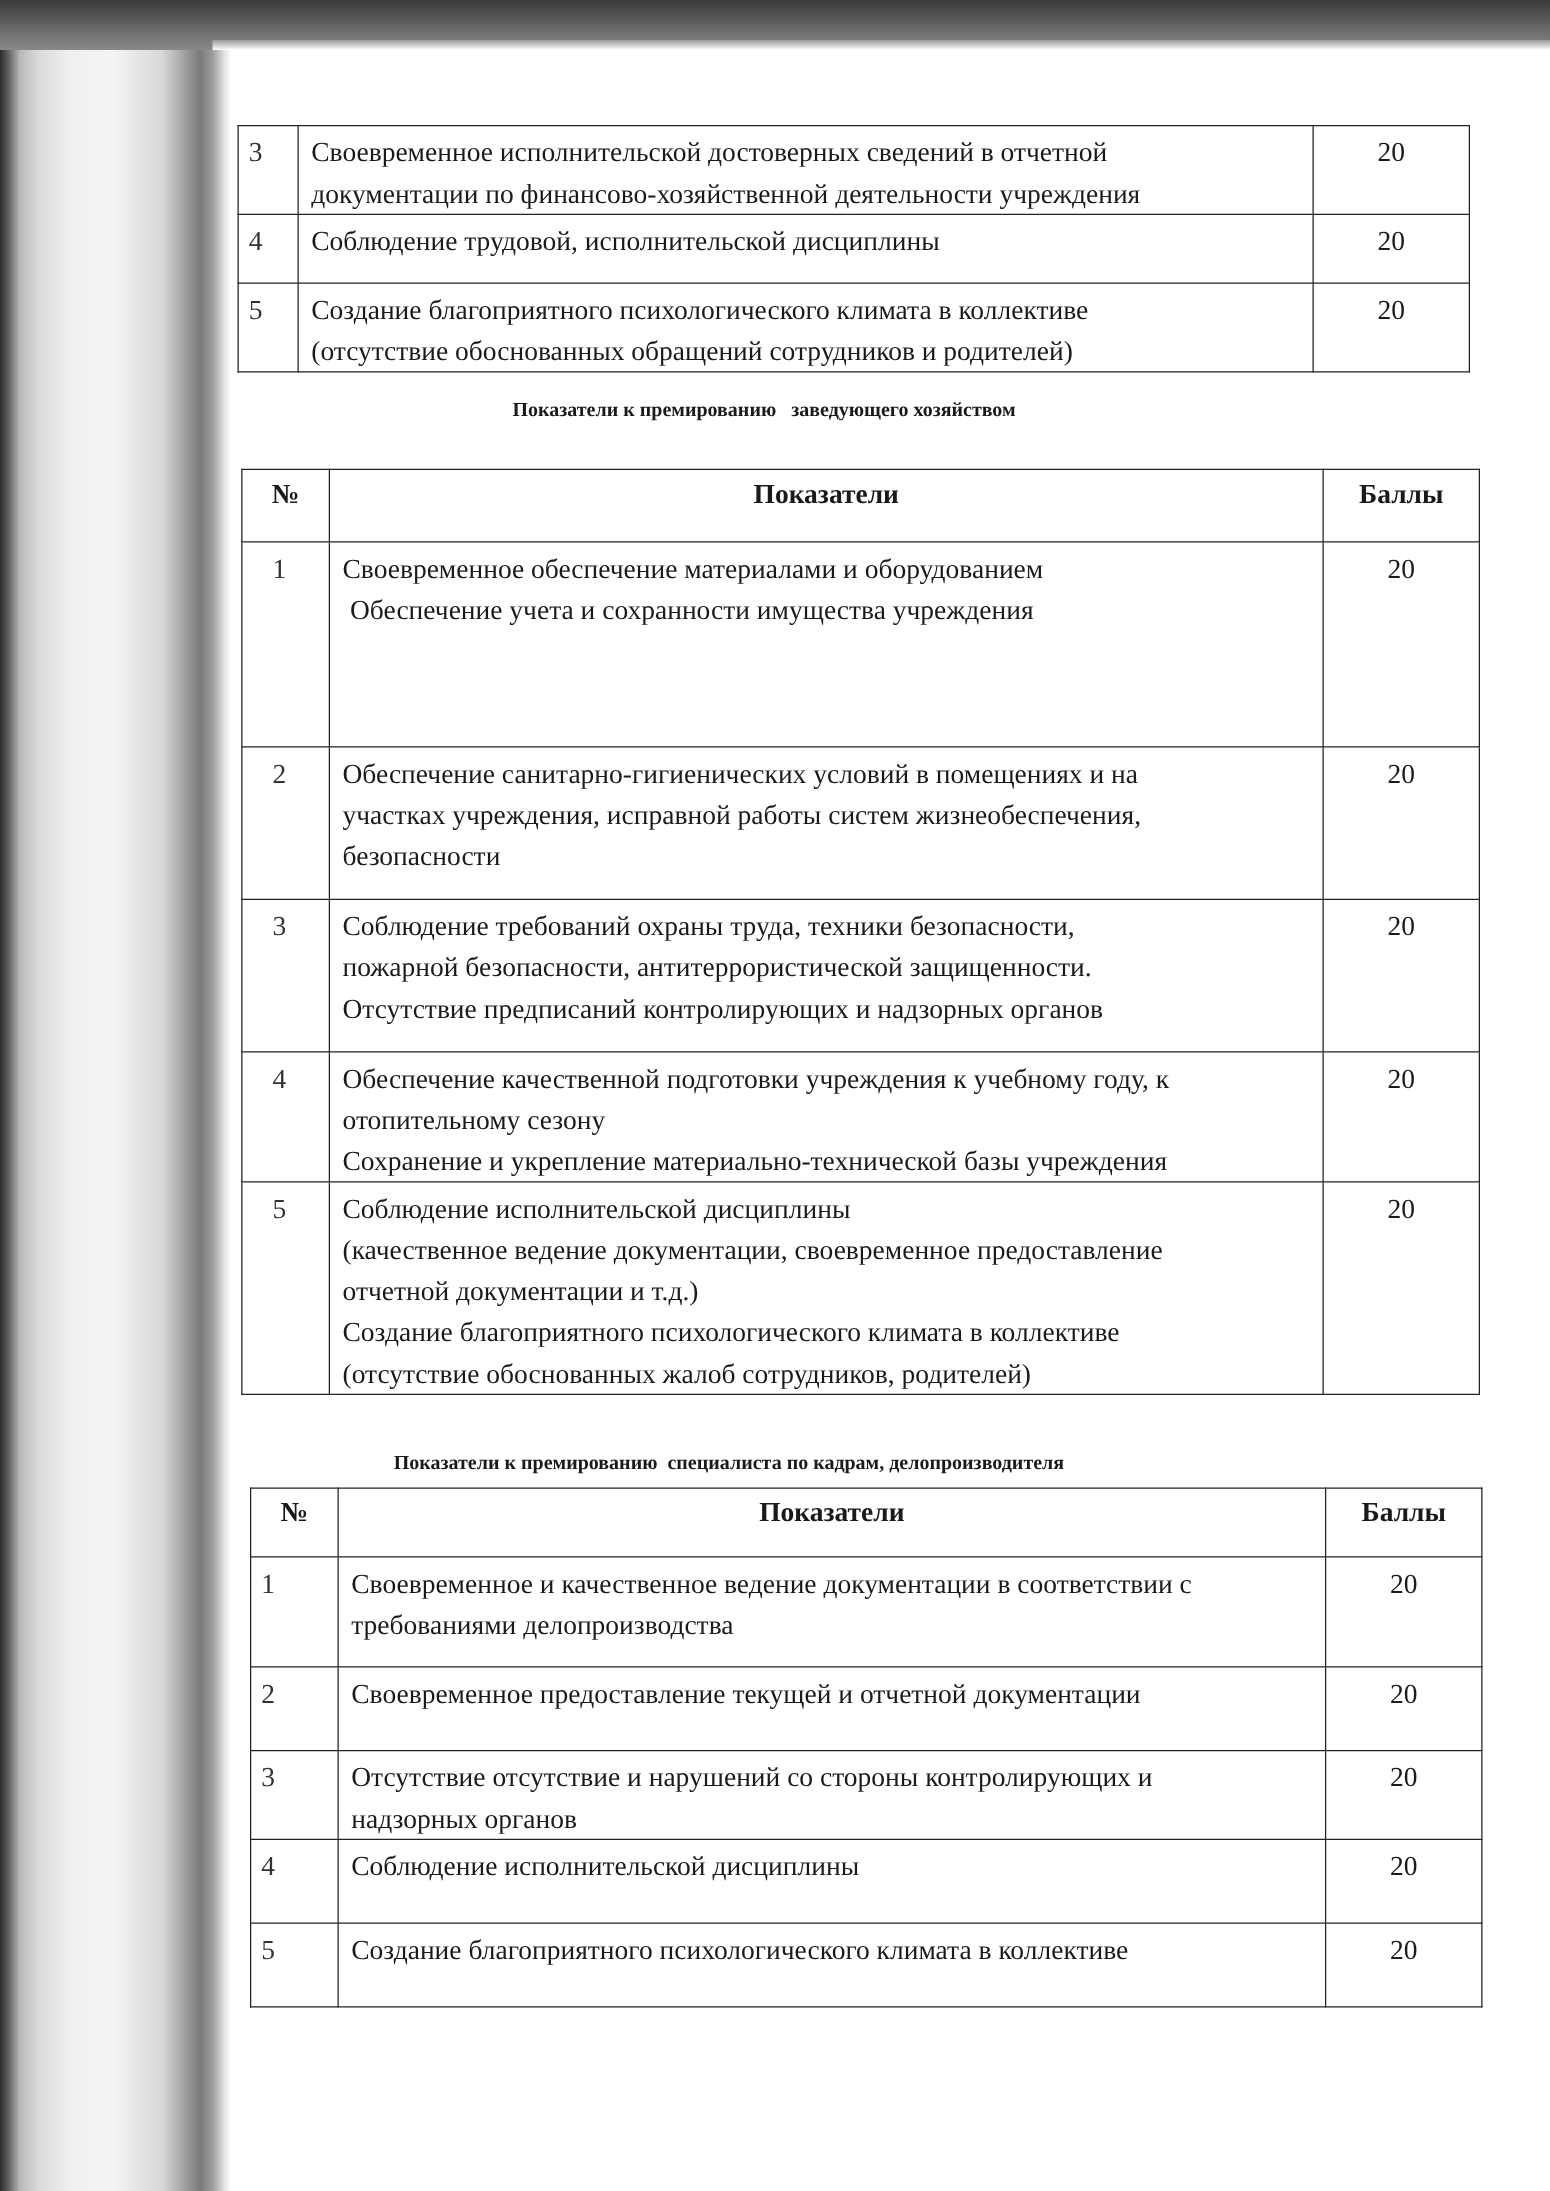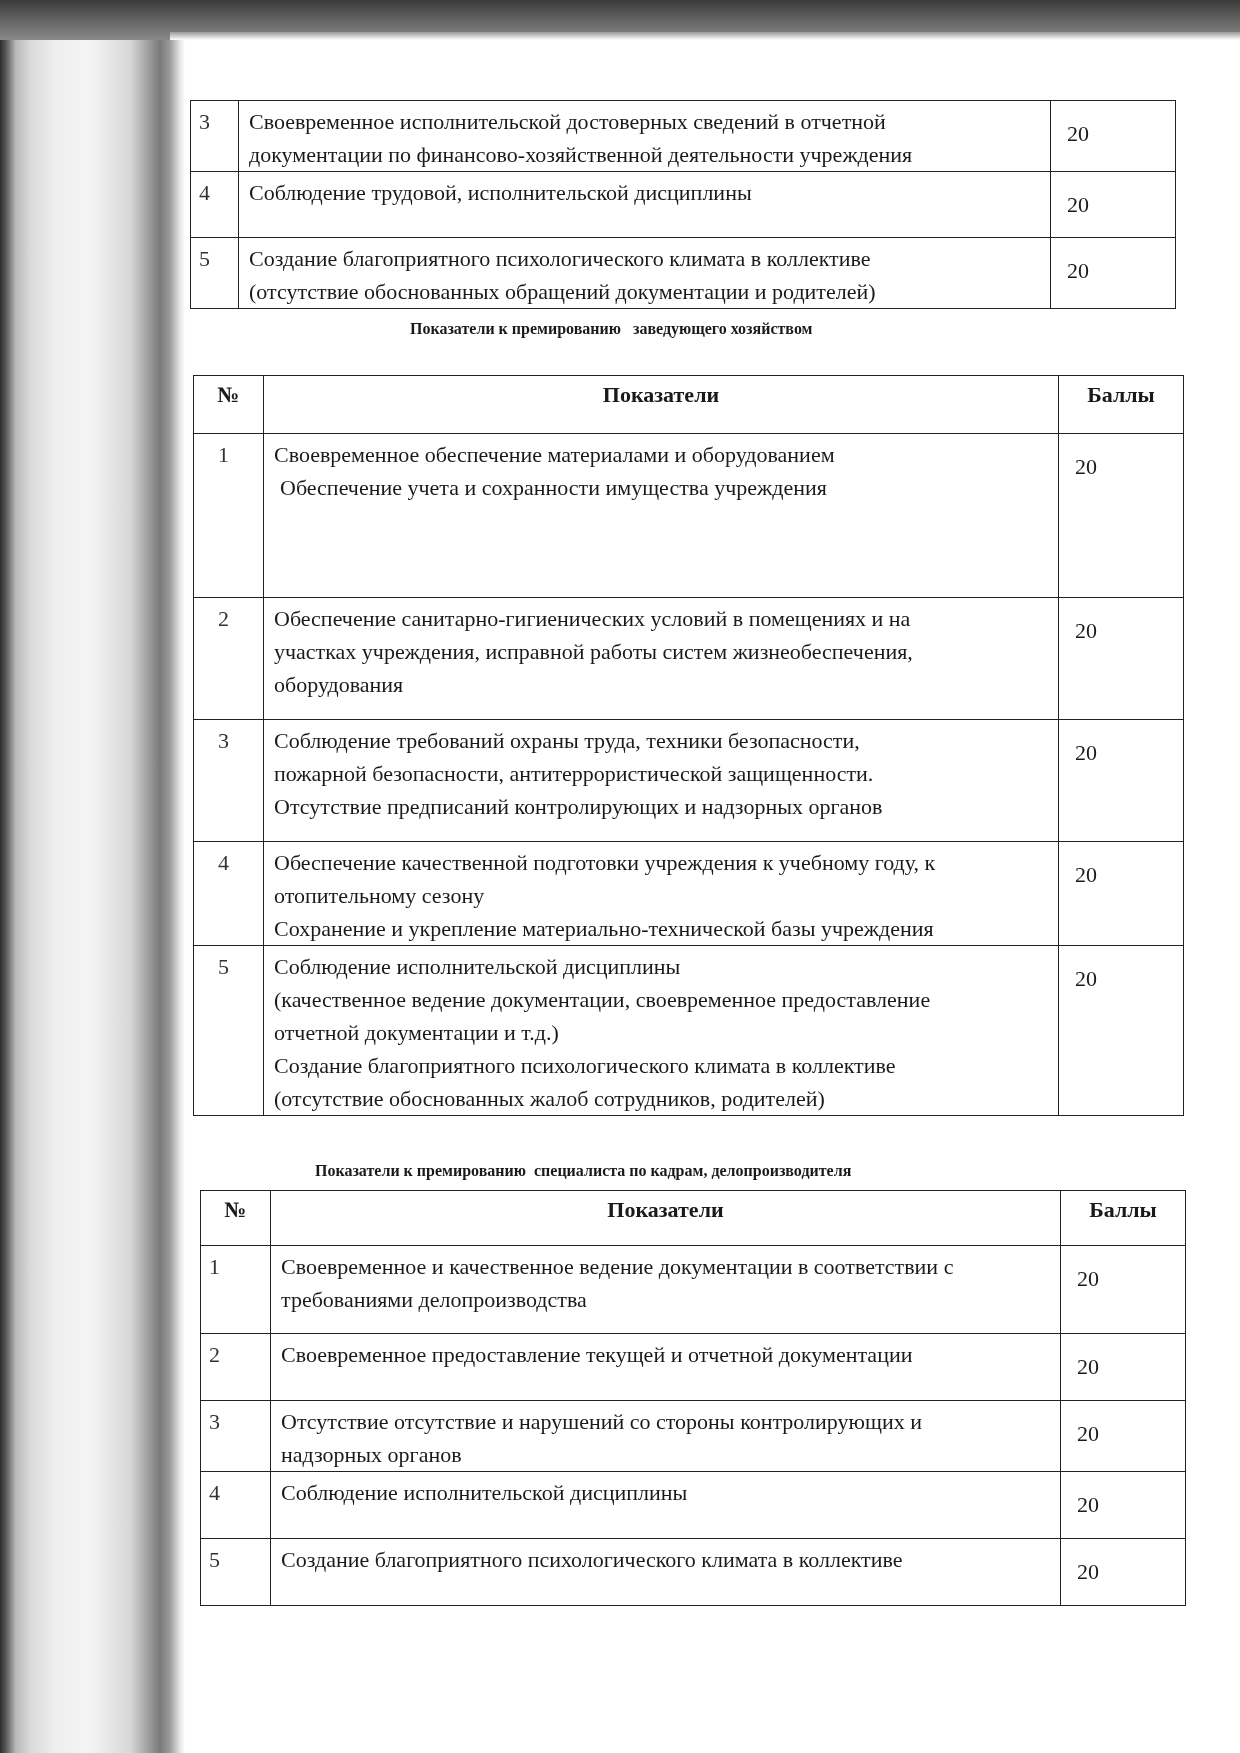--- a/index.html
+++ b/index.html
@@ -22,21 +22,21 @@
     background: linear-gradient(to right,
       #2c2c2c 0px, #5a5a5a 6px, #b9b9b9 16px, #d9d9d9 30px, #efefef 55px,
       #f4f4f4 90px, #d8d8d8 130px, #7a7a7a 160px, #9c9c9c 170px, #e6e6e6 180px, #ffffff 185px);
   }
   .page { position: absolute; left: 185px; top: 40px; width: 1055px; height: 1713px; }
 
   table { border-collapse: collapse; position: absolute; table-layout: fixed; }
   td, th { border: 1.5px solid #222; vertical-align: top; font-size: 22px; line-height: 33px; }
   td.num { padding: 4px 0 0 8px; color: #333; }
   td.text { padding: 4px 10px 0 10px; }
-  td.score { text-align: left; padding: 16px; }
+  td.score { text-align: center; padding: 4px; }
   th { font-weight: bold; font-size: 22px; padding-top: 2px; }
   th.num-h { text-align: center; }
 
   .section-title {
     position: absolute; font-weight: bold; font-size: 16px; white-space: nowrap;
   }
   .line { display: block; }
   .indent { padding-left: 6px; }
 </style>
 </head>
@@ -66,21 +66,21 @@
       <td class="num">4</td>
       <td class="text">
         <span class="line">Соблюдение трудовой, исполнительской дисциплины</span>
       </td>
       <td class="score">20</td>
     </tr>
     <tr style="height:67px">
       <td class="num">5</td>
       <td class="text">
         <span class="line">Создание благоприятного психологического климата в коллективе</span>
-        <span class="line">(отсутствие обоснованных обращений документации и родителей)</span>
+        <span class="line">(отсутствие обоснованных обращений сотрудников и родителей)</span>
       </td>
       <td class="score">20</td>
     </tr>
   </tbody>
     </table>
 
   <div class="section-title" style="left:225px; top:280px; white-space:pre;">Показатели к премированию   заведующего хозяйством</div>
 
   <table style="left:8px; top:335px; width:990px;">
     <colgroup>
@@ -100,21 +100,21 @@
         <span class="line">Своевременное обеспечение материалами и оборудованием</span>
         <span class="line indent">Обеспечение учета и сохранности имущества учреждения</span>
       </td>
       <td class="score">20</td>
     </tr>
     <tr style="height:122px">
       <td class="num" style="padding-left:24px">2</td>
       <td class="text">
         <span class="line">Обеспечение санитарно-гигиенических условий в помещениях и на</span>
         <span class="line">участках учреждения, исправной работы систем жизнеобеспечения,</span>
-        <span class="line">оборудования</span>
+        <span class="line">безопасности</span>
       </td>
       <td class="score">20</td>
     </tr>
     <tr style="height:122px">
       <td class="num" style="padding-left:24px">3</td>
       <td class="text">
         <span class="line">Соблюдение требований охраны труда, техники безопасности,</span>
         <span class="line">пожарной безопасности, антитеррористической защищенности.</span>
         <span class="line">Отсутствие предписаний контролирующих и надзорных органов</span>
       </td>

